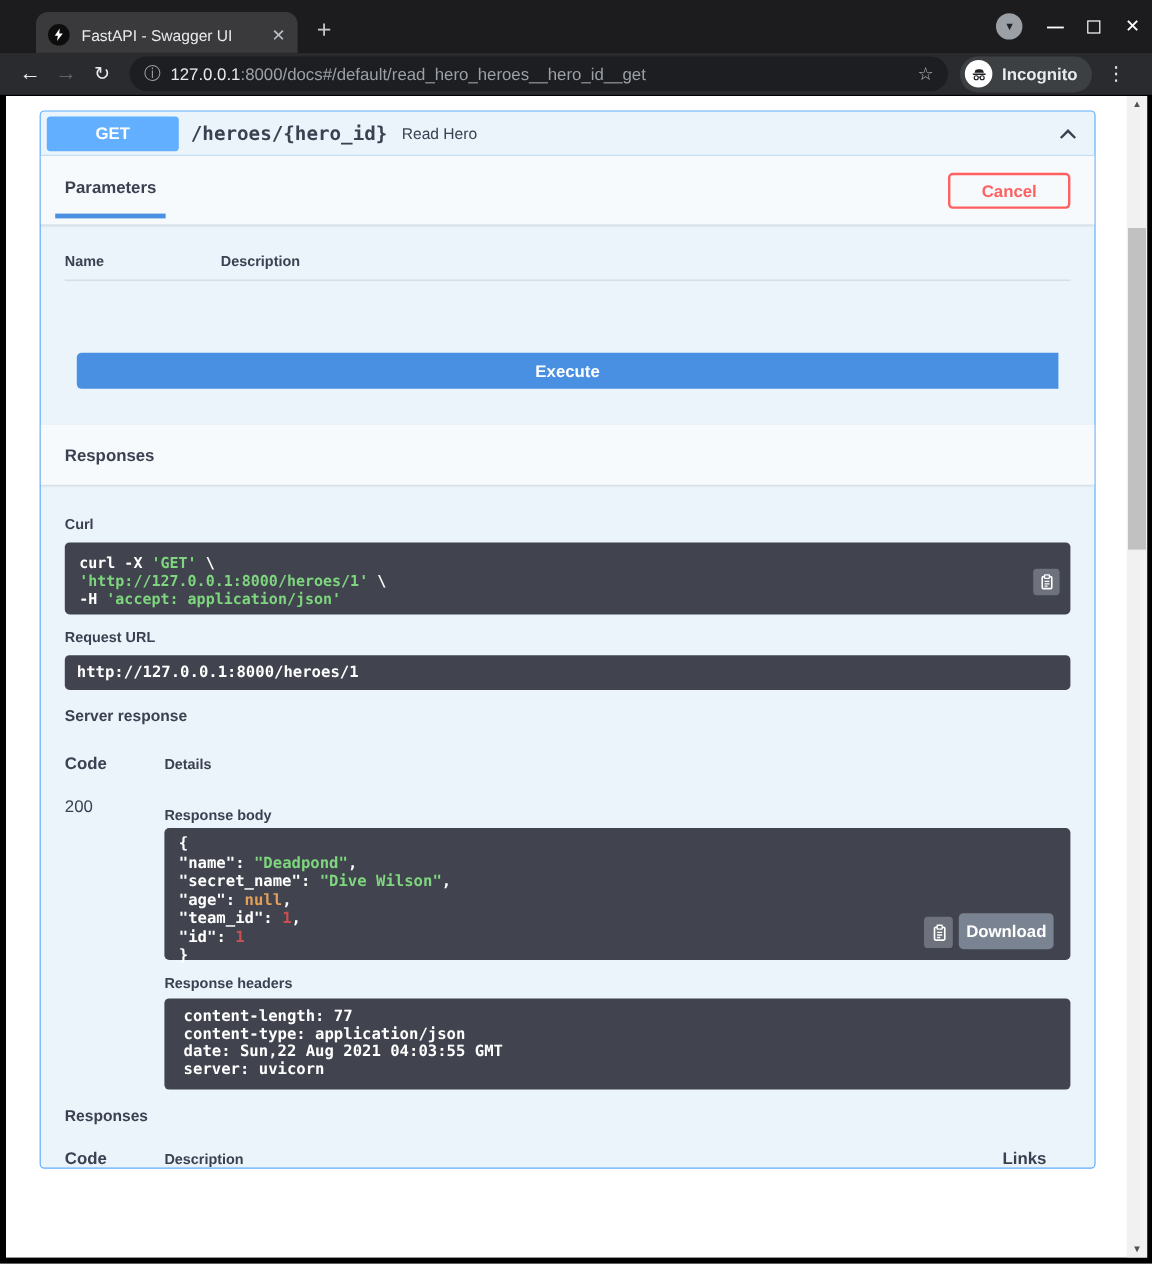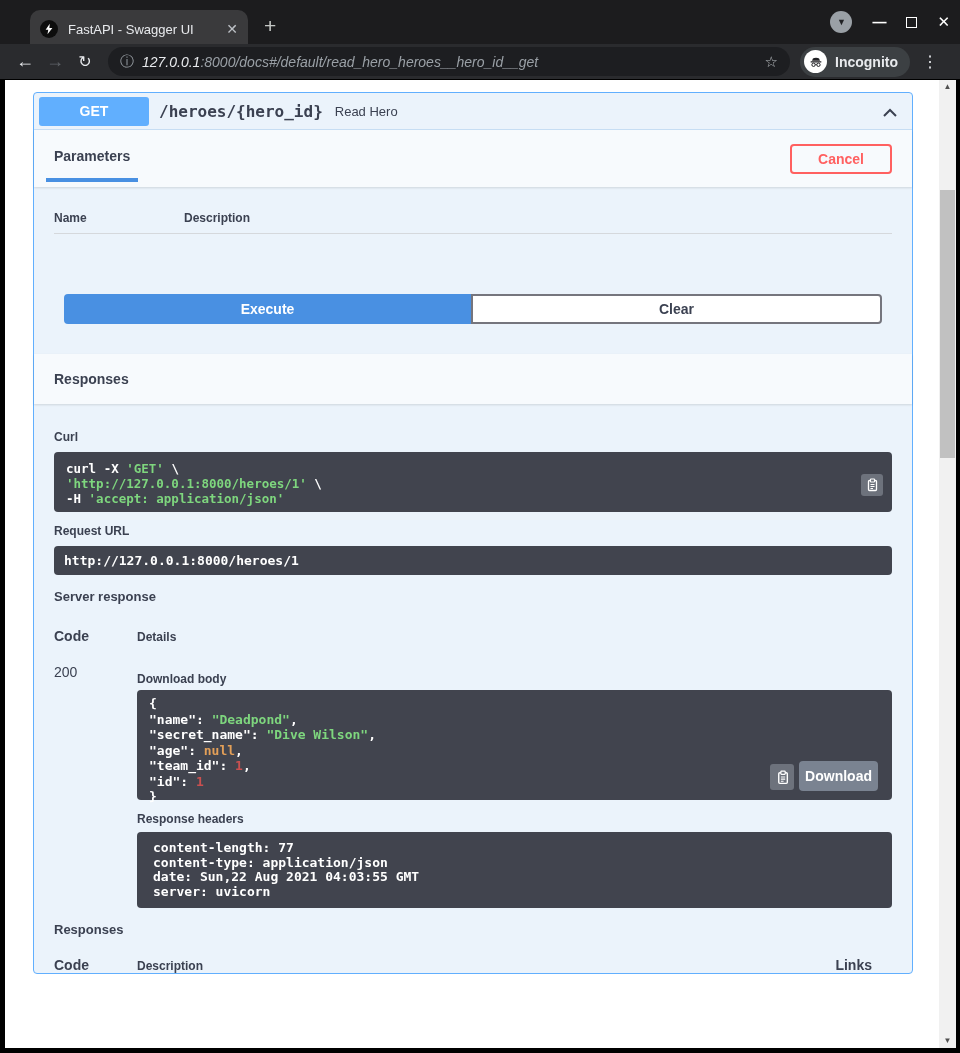--- a/index.html
+++ b/index.html
@@ -23,21 +23,21 @@
   .btn-close { color:#fff; font-size:15px; }
 
   .toolbar { position:absolute; top:44px; left:0; width:960px; height:35px; background:#2a2b2e;
              display:flex; align-items:center; }
   .nav-ic { font-size:18px; color:#e8eaed; width:30px; text-align:center; }
   .nav-ic.disabled { color:#5f6368; }
   .nav-ic.reload { font-size:16px; }
   .omnibox { margin-left:8px; width:682px; height:29px; background:#1d1e21; border-radius:15px;
              display:flex; align-items:center; padding:0 12px; }
   .info-ic { color:#9aa0a6; font-size:14px; margin-right:8px; }
-  .url { font-size:14px; color:#9aa0a6; white-space:nowrap; overflow:hidden; flex:1;font-style:italic; }
+  .url { font-size:14px; color:#9aa0a6; white-space:nowrap; overflow:hidden; flex:1; }
   .url .host { color:#e8eaed; }
   .star-ic { color:#b7bbbf; font-size:15px; margin-left:8px; }
   .incog { margin-left:10px; height:30px; background:#3c4043; border-radius:15px; display:flex;
            align-items:center; padding:0 12px 0 4px;font-weight:bold; }
   .incog-circle { width:23px; height:23px; background:#fff; border-radius:50%; display:flex;
                   align-items:center; justify-content:center; margin-right:8px; }
   .incog-label { color:#e8eaed; font-size:14px; }
   .menu-ic { color:#e8eaed; font-size:16px; margin-left:12px; letter-spacing:0; }
 
   
@@ -193,21 +193,20 @@
     </div>
 
     <div class="params-body">
       <div class="t-head">
         <span class="t-col1">Name</span>
         <span>Description</span>
       </div>
 
       <div class="exec-row">
         <button class="execute-btn">Execute</button>
-        <button class="clear-btn">Clear</button>
       </div>
     </div>
 
     <div class="responses-header">
       <span>Responses</span>
     </div>
 
     <div class="responses-inner">
 
       <div class="lbl">Curl</div>
@@ -234,21 +233,21 @@
       <div class="lbl-md mt14">Server response</div>
 
       <div class="resp-table-head">
         <span class="rt-col1 code-h">Code</span>
         <span class="det-h">Details</span>
       </div>
 
       <div class="resp-row">
         <span class="rt-col1 status-code">200</span>
         <div class="resp-detail">
-          <div class="lbl body-label">Download body</div>
+          <div class="lbl body-label">Response body</div>
           <div class="codeblock body-block">
             <div class="code-line"><span class="tok-t">{</span></div>
               <div class="code-line"><span class="tok-t">  "name"</span><span class="tok-t">: </span><span class="tok-s">"Deadpond"</span><span class="tok-t">,</span></div>
               <div class="code-line"><span class="tok-t">  "secret_name"</span><span class="tok-t">: </span><span class="tok-s">"Dive Wilson"</span><span class="tok-t">,</span></div>
               <div class="code-line"><span class="tok-t">  "age"</span><span class="tok-t">: </span><span class="tok-n">null</span><span class="tok-t">,</span></div>
               <div class="code-line"><span class="tok-t">  "team_id"</span><span class="tok-t">: </span><span class="tok-d">1</span><span class="tok-t">,</span></div>
               <div class="code-line"><span class="tok-t">  "id"</span><span class="tok-t">: </span><span class="tok-d">1</span></div>
               <div class="code-line"><span class="tok-t">}</span></div>
               <span class="copy-btn body-copy">
               <svg width="13" height="15" viewBox="0 0 12 14">

